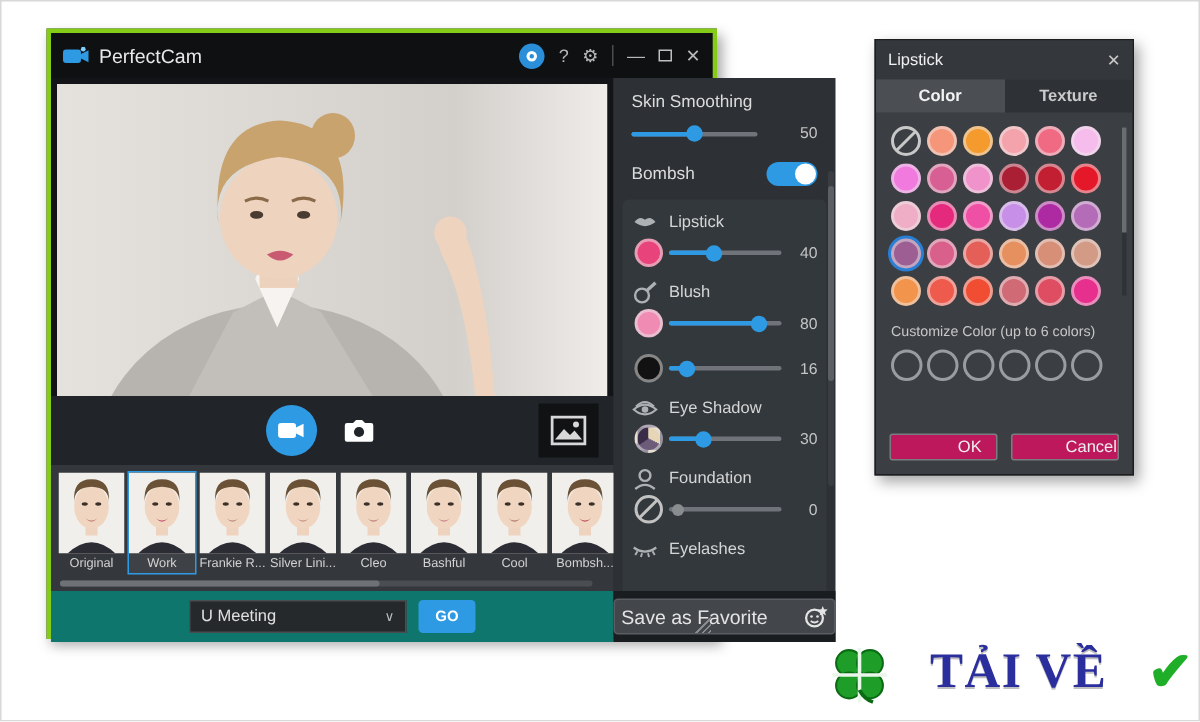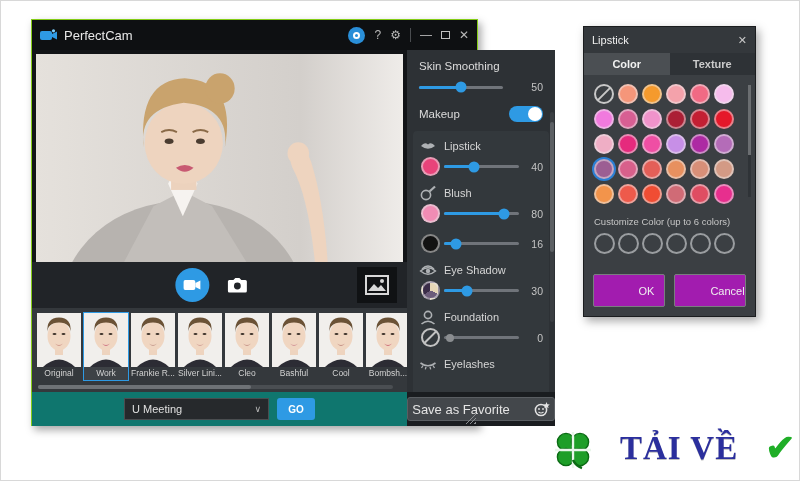--- a/index.html
+++ b/index.html
@@ -1,20 +1,20 @@
 <!DOCTYPE html>
 <html><head>
 <meta charset="utf-8">
 <style>
   * { margin:0; padding:0; box-sizing:border-box; }
   body { font-family:"Liberation Sans", sans-serif; background:#fff; }
   .stage { position:relative; width:800px; height:481px; background:#fff; border:1px solid #d8d8d8; overflow:hidden; }
 
   
-  .app { position:absolute; left:30px; top:18px; width:447px; height:407px; background:#2b2f33; box-shadow:3px 4px 8px rgba(0,0,0,.35); border:1px solid #84cc16; }
+  .app { position:absolute; left:30px; top:18px; width:447px; height:407px; background:#2b2f33; box-shadow:3px 4px 8px rgba(0,0,0,.35); border:3px solid #84cc16; }
   .titlebar { height:30px; background:#0e1012; display:flex; align-items:center; padding:0 8px; color:#e8e8e8; font-size:13px; }
   .titlebar .logo { display:flex; align-items:center; gap:6px; }
   .tb-right { margin-left:auto; display:flex; align-items:center; gap:9px; color:#b8b8b8; font-size:12px; }
   .badge { width:17px; height:17px; border-radius:50%; background:#2a8fd8; display:flex; align-items:center; justify-content:center; }
   .badge i { width:7px; height:7px; border:2px solid #fff; border-radius:50%; display:block; }
   .tb-btn { cursor:default; }
   .tb-div { width:1px; height:14px; background:#4a4d50; }
   .maxbox { width:9px; height:8px; border:1px solid #c0c0c0; display:inline-block; }
 
   .content { display:flex; height:376px; }
@@ -81,21 +81,21 @@
   .dsw { width:20px; height:20px; border-radius:50%; border:2px solid rgba(235,235,235,.5); cursor:pointer; }
   .dsw.sel { box-shadow:0 0 0 2px #2a7fd4; }
   .dsw.none { position:relative; border-color:#c8c8c8; }
   .dsw.none:after { content:""; position:absolute; left:-1px; top:6.5px; width:18px; height:2px; background:#c8c8c8; transform:rotate(-45deg); }
   .dlg-vbar { position:absolute; right:4px; top:10px; width:3px; height:112px; background:#2f3337; }
   .dlg-vbar i { display:block; width:100%; height:70px; background:#6b6e71; }
   .cust-lbl { padding:8px 10px 0 10px; color:#c6c6c6; font-size:9.5px; }
   .slots { display:flex; gap:3px; padding:6px 10px 0 10px; }
   .slot { width:21px; height:21px; border-radius:50%; border:2px solid #9a9da0; cursor:pointer; }
   .dlg-btns { position:absolute; left:0; right:0; bottom:9px; display:flex; justify-content:center; gap:9px; }
-  .dlg-btn { width:72px; height:33px; background:#a21caf; border:1px solid #7a7d80; border-radius:2px; color:#efefef; font-size:11px; cursor:pointer;padding-left:35px; }
+  .dlg-btn { width:72px; height:18px; background:#be185d; border:1px solid #7a7d80; border-radius:2px; color:#efefef; font-size:11px; cursor:pointer;padding-left:35px; }
 
   
   .promo { position:absolute; left:552px; top:429px; display:flex; align-items:flex-start; gap:27px; }
   .promo .txt { font-family:"Liberation Serif", serif; font-weight:bold; font-size:33px; color:#2b2f9d; letter-spacing:1px; text-shadow:0 1px 0 rgba(0,0,0,.25); }
   .promo .chk { font-size:36px; font-weight:bold; color:#1fae27; line-height:1; }
 </style>
 </head>
 <body>
 
 <div class="stage">
@@ -302,21 +302,21 @@
         <div class="panel-scroll">
           <div class="plabel">Skin Smoothing</div>
           <div class="srow">
             <div class="track" id="skin-slider">
                 <div class="fill" style="width: 50%;"></div>
                 <div class="thumb" style="left: 50%;"></div>
               </div>
             <div class="sval">50</div>
           </div>
           <div class="mkrow">
-            <span class="plabel">Makeup</span>
+            <span class="plabel">Bombsh</span>
             <span class="toggle">
                 <i></i>
               </span>
           </div>
           <div class="subpanel" id="makeup-list">
               <div class="mk-item">
                 <div class="mk-head">
                   <svg width="18" height="16" viewBox="0 0 18 16">
                     <path d="M2 8 Q5.5 3.5 9 6.5 Q12.5 3.5 16 8 Q9 13.5 2 8 Z" fill="#aeb1b4"></path>
                   </svg>

